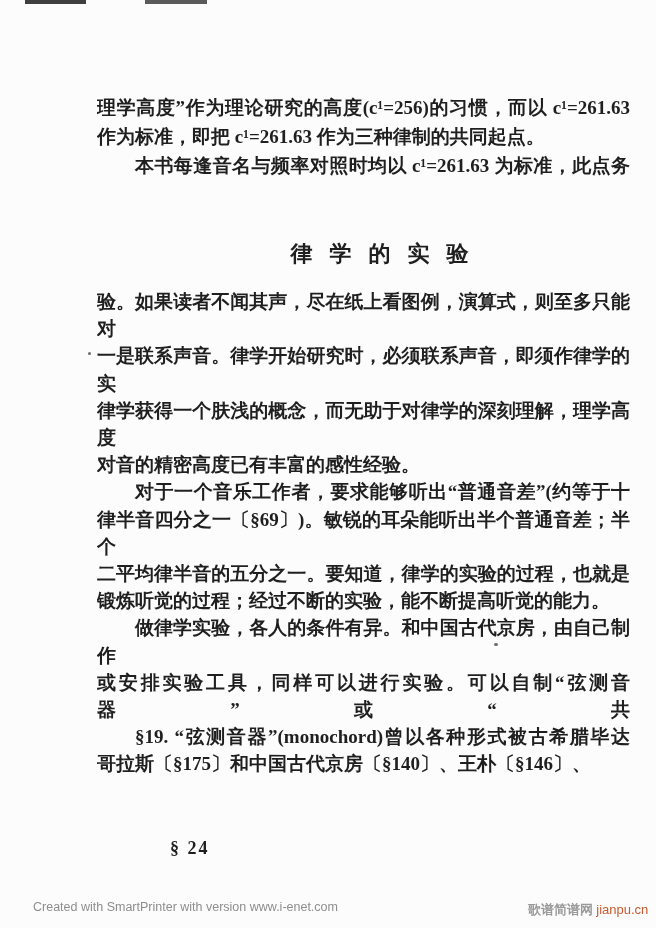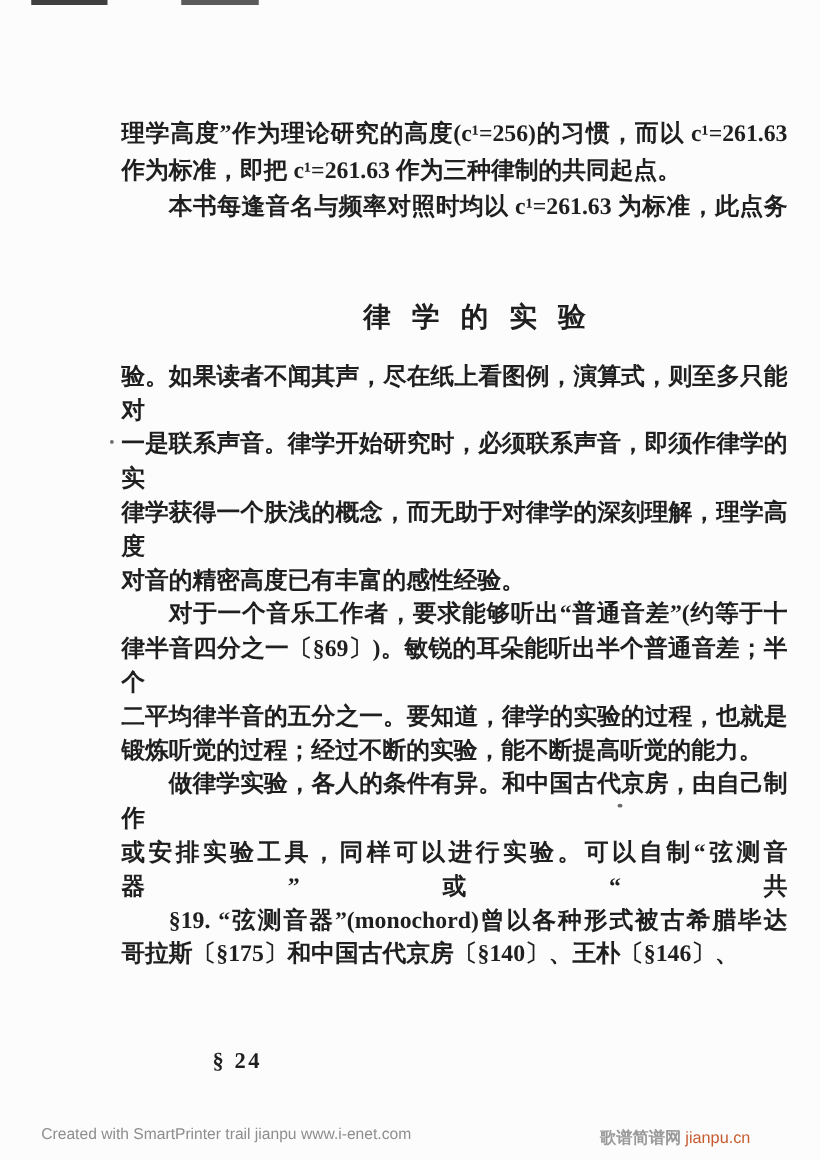--- a/index.html
+++ b/index.html
@@ -42,21 +42,21 @@
   .page-number{
     position:absolute;left:122px;top:838px;
     font-size:18px;font-weight:bold;letter-spacing:2px;margin-left:48px;
   }
   .footer-credit{
     position:absolute;left:33px;top:900px;
     font-family:"Liberation Sans","DejaVu Sans",sans-serif;
     font-size:12.5px;color:var(--footer_gray);
   }
   .footer-watermark{
-    position:absolute;left:480px;top:901px;
+    position:absolute;left:528px;top:901px;
     font-size:13px;
   }
   .footer-watermark .site{color:var(--watermark_gray);font-weight:bold;}
   .footer-watermark .link{color:var(--watermark_link);font-family:"Liberation Sans","DejaVu Sans",sans-serif;}
 </style>
 </head>
 <body>
 
 <div class="page">
 
@@ -83,20 +83,20 @@
       <div class="line full">二平均律半音的五分之一。要知道，律学的实验的过程，也就是</div>
       <div class="line">锻炼听觉的过程；经过不断的实验，能不断提高听觉的能力。</div>
       <div class="line indent full">做律学实验，各人的条件有异。和中国古代京房，由自己制作</div>
       <div class="line full">或安排实验工具，同样可以进行实验。可以自制“弦测音器”或“共</div>
       <div class="line indent full">§19. “弦测音器”(monochord)曾以各种形式被古希腊毕达</div>
       <div class="line">哥拉斯〔§175〕和中国古代京房〔§140〕、王朴〔§146〕、</div>
     </div>
 
   <div class="page-number">§ 24</div>
 
-  <div class="footer-credit">Created with SmartPrinter trail jianpu www.i-enet.com</div>
+  <div class="footer-credit">Created with SmartPrinter with version www.i-enet.com</div>
 
   <div class="footer-watermark">
     <span class="site">歌谱简谱网</span>
     <span class="link">jianpu.cn</span>
   </div>
 
 </div>
 
 </body></html>

